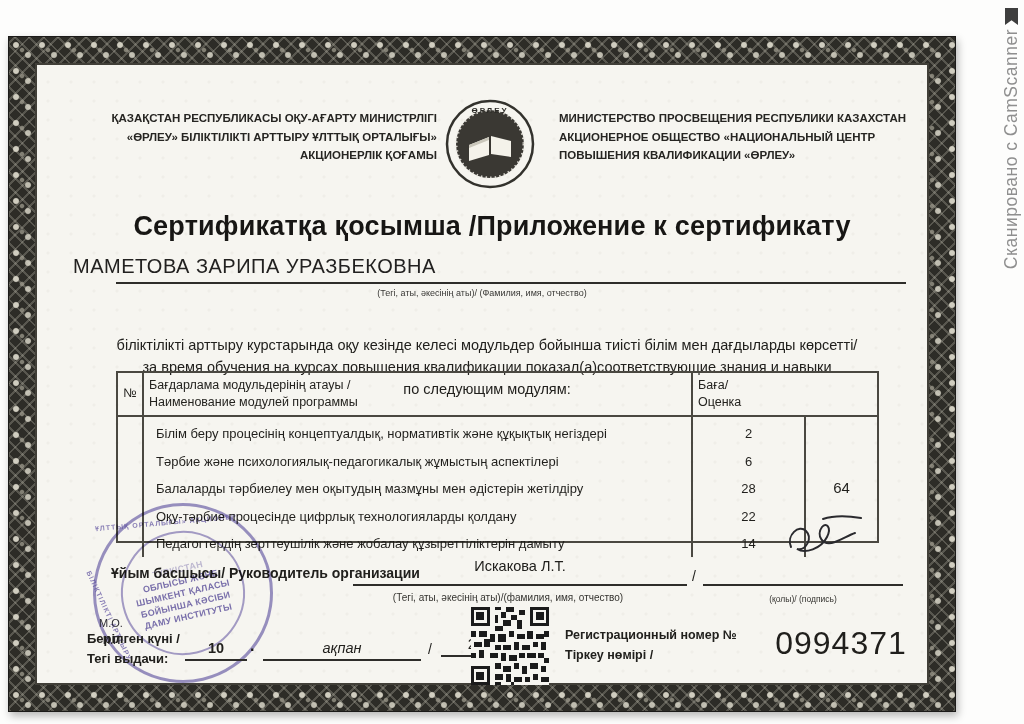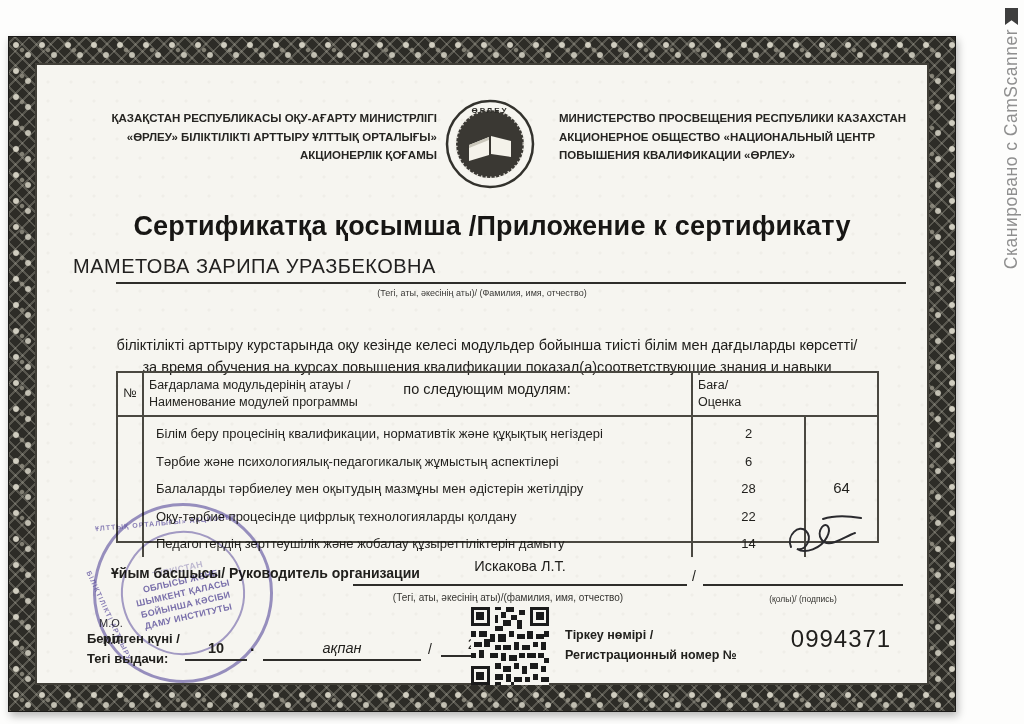--- a/index.html
+++ b/index.html
@@ -96,21 +96,21 @@
   .d-day   { left:148px; top:572px; width:62px;  }
   .d-month { left:226px; top:572px; width:158px; font-weight:500;font-style:italic; }
   .d-year  { left:404px; top:568px; width:86px;  font-weight:500; }
   .d-dot   { position:absolute; left:213px; top:572px; font-weight:bold; }
   .d-slash { position:absolute; left:391px; top:576px; font-size:14px; }
 
   .qr { position:absolute; left:434px; top:542px; width:78px; height:78px; background:#f6f5f0; }
   .reg-label { position:absolute; left:528px; top:560px; font-weight:bold; font-size:12.5px;
                line-height:1.6; color:#21201d; }
   .reg-number { position:absolute; left:719px; top:560px; width:170px; text-align:center;
-                font-size:24px; color:#201f1c; letter-spacing:1px; }
+                font-size:32px; color:#201f1c; letter-spacing:1px; }
 
   
   .watermark { position:absolute; right:2px; top:8px; height:356px; display:flex;
                flex-direction:column; align-items:center; }
   .cam-icon { width:13px; height:17px; background:#3e3e3e; margin-bottom:4px;
               clip-path:polygon(0 0,100% 0,100% 100%,50% 72%,0 100%); }
   .cam-text { writing-mode:vertical-rl; transform:rotate(180deg); font-size:17.5px;
               color:#8f8f8f; letter-spacing:.5px; white-space:nowrap; }
 </style>
 </head>
@@ -168,21 +168,21 @@
               <div>Наименование модулей программы</div>
             </div>
             <div class="c-grade cell">
               <div>Баға/</div>
               <div>Оценка</div>
             </div>
           </div>
           <div class="t-body">
             <div class="c-num"></div>
             <div class="c-mod rows-mod">
-              <div class="row-mod">Білім беру процесінің квалификации, нормативтік және құқықтық негіздері</div>
+              <div class="row-mod">Білім беру процесінің концептуалдық, нормативтік және құқықтық негіздері</div>
               <div class="row-mod">Тәрбие және психологиялық-педагогикалық жұмыстың аспектілері</div>
               <div class="row-mod">Балаларды тәрбиелеу мен оқытудың мазмұны мен әдістерін жетілдіру</div>
               <div class="row-mod">Оқу-тәрбие процесінде цифрлық технологияларды қолдану</div>
               <div class="row-mod">Педагогтердің зерттеушілік және жобалау құзыреттіліктерін дамыту</div>
             </div>
             <div class="c-hrs rows-hrs">
               <div class="row-hrs">2</div>
               <div class="row-hrs">6</div>
               <div class="row-hrs">28</div>
               <div class="row-hrs">22</div>
@@ -293,22 +293,22 @@
               <rect x="20" y="26" width="2" height="2"></rect>
                 <rect x="23" y="25" width="2" height="2"></rect>
                 <rect x="26" y="26" width="3" height="2"></rect>
               <rect x="9" y="28" width="2" height="1"></rect>
                 <rect x="15" y="28" width="1" height="1"></rect>
             </g>
           </svg>
         </div>
 
         <div class="reg-label">
+          <div>Регистрационный номер №</div>
           <div>Тіркеу нөмірі /</div>
-          <div>Регистрационный номер №</div>
         </div>
         <div class="reg-number">0994371</div>
 
       </div>
     </div>
   </div>
 
   <div class="watermark">
     <div class="cam-icon"></div>
     <div class="cam-text">Сканировано с CamScanner</div>

